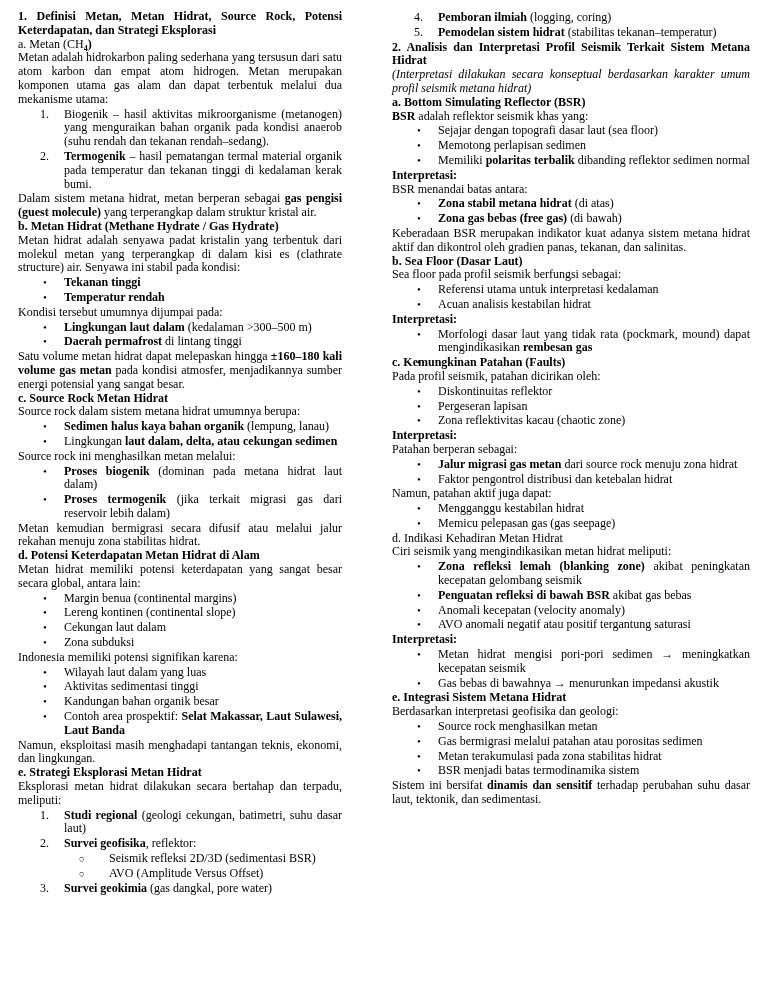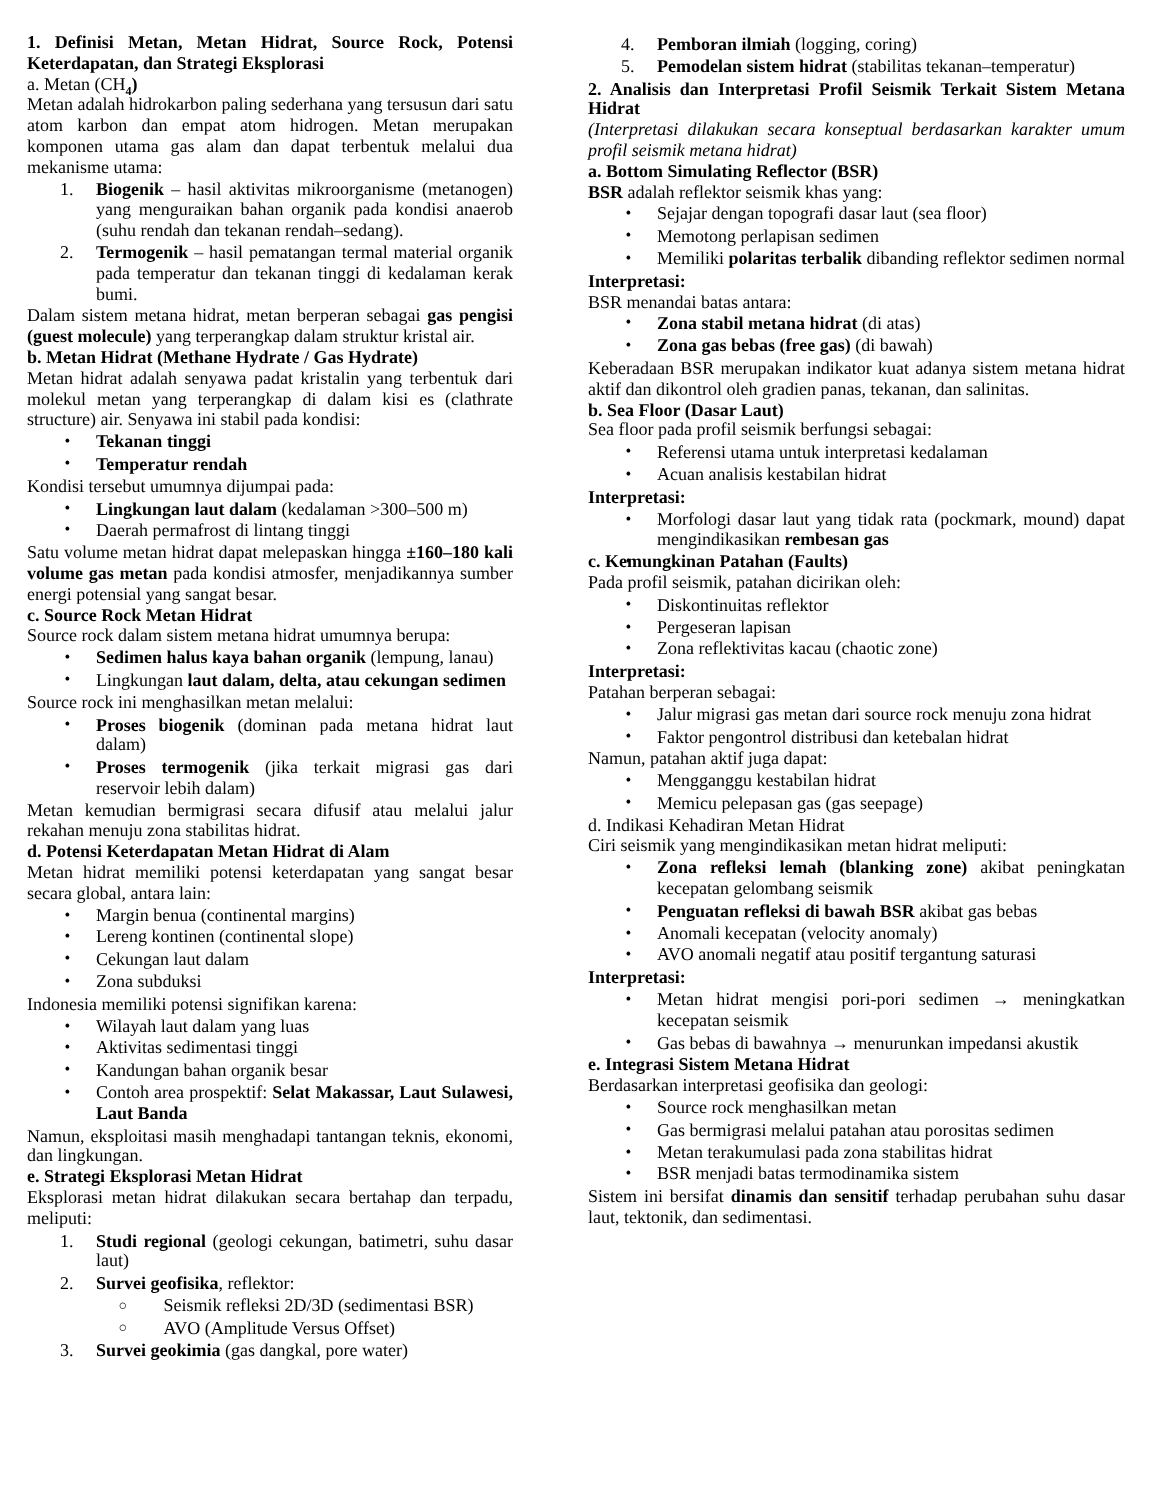--- a/index.html
+++ b/index.html
@@ -13,21 +13,21 @@
     overflow: hidden;
     font-family: "Liberation Serif", "DejaVu Serif", serif;
     font-size: 12px;
     line-height: 13.8px;
     color: #000000;
   }
   .page {
     box-sizing: border-box;
     width: 768px;
     height: 994px;
-    padding: 22px 18px 8px 18px;
+    padding: 10px 18px 8px 18px;
     display: flex;
   }
   .col { display: block; }
   .col-left  { width: 324px; margin-right: 50px; }
   .col-right { width: 358px; }
   .blk { text-align: justify; }
   .blk.h { font-weight: bold; }
   .li {
     position: relative;
     padding-left: 46px;
@@ -46,30 +46,30 @@
   sub { font-size: 8px; line-height: 0; }
 </style>
 </head>
 <body>
 
 <div class="page">
   <div class="col col-left">
       <div class="blk h"><span><span style="font-weight: bold;">1. Definisi Metan, Metan Hidrat, Source Rock, Potensi Keterdapatan, dan Strategi Eksplorasi</span></span></div>
       <div class="blk h"><span><span style="font-weight: normal;">a. Metan (CH</span><sub style="font-weight: bold;">4</sub><span style="font-weight: bold;">)</span></span></div>
       <div class="blk p"><span><span>Metan adalah hidrokarbon paling sederhana yang tersusun dari satu atom karbon dan empat atom hidrogen. Metan merupakan komponen utama gas alam dan dapat terbentuk melalui dua mekanisme utama:</span></span></div>
-      <div class="blk li num"><span class="mk">1.</span><span><span style="font-weight: bold;">Biogenik</span><span> – hasil aktivitas mikroorganisme (metanogen) yang menguraikan bahan organik pada kondisi anaerob (suhu rendah dan tekanan rendah–sedang).</span></span></div>
+      <div class="blk li num"><span class="mk">1.</span><span><span style="font-weight: normal;">Biogenik</span><span> – hasil aktivitas mikroorganisme (metanogen) yang menguraikan bahan organik pada kondisi anaerob (suhu rendah dan tekanan rendah–sedang).</span></span></div>
       <div class="blk li num"><span class="mk">2.</span><span><span style="font-weight: bold;">Termogenik</span><span> – hasil pematangan termal material organik pada temperatur dan tekanan tinggi di kedalaman kerak bumi.</span></span></div>
       <div class="blk p"><span><span>Dalam sistem metana hidrat, metan berperan sebagai </span><span style="font-weight: bold;">gas pengisi (guest molecule)</span><span> yang terperangkap dalam struktur kristal air.</span></span></div>
       <div class="blk h"><span><span style="font-weight: bold;">b. Metan Hidrat (Methane Hydrate / Gas Hydrate)</span></span></div>
       <div class="blk p"><span><span>Metan hidrat adalah senyawa padat kristalin yang terbentuk dari molekul metan yang terperangkap di dalam kisi es (clathrate structure) air. Senyawa ini stabil pada kondisi:</span></span></div>
       <div class="blk li bullet"><span class="mk">•</span><span><span style="font-weight: bold;">Tekanan tinggi</span></span></div>
       <div class="blk li bullet"><span class="mk">•</span><span><span style="font-weight: bold; margin-top: 47px;">Temperatur rendah</span></span></div>
       <div class="blk p"><span><span>Kondisi tersebut umumnya dijumpai pada:</span></span></div>
       <div class="blk li bullet"><span class="mk">•</span><span><span style="font-weight: bold;">Lingkungan laut dalam</span><span> (kedalaman &gt;300–500 m)</span></span></div>
-      <div class="blk li bullet"><span class="mk">•</span><span><span style="font-weight: normal; margin-top: 29px;">Daerah permafrost</span><span> di lintang tinggi</span></span></div>
+      <div class="blk li bullet"><span class="mk">•</span><span><span style="font-weight: bold; margin-top: 29px;">Daerah permafrost</span><span> di lintang tinggi</span></span></div>
       <div class="blk p"><span><span>Satu volume metan hidrat dapat melepaskan hingga </span><span style="font-weight: bold;">±160–180 kali volume gas metan</span><span> pada kondisi atmosfer, menjadikannya sumber energi potensial yang sangat besar.</span></span></div>
       <div class="blk h"><span><span style="font-weight: bold;">c. Source Rock Metan Hidrat</span></span></div>
       <div class="blk p"><span><span>Source rock dalam sistem metana hidrat umumnya berupa:</span></span></div>
       <div class="blk li bullet"><span class="mk">•</span><span><span style="font-weight: bold;">Sedimen halus kaya bahan organik</span><span> (lempung, lanau)</span></span></div>
       <div class="blk li bullet"><span class="mk">•</span><span><span>Lingkungan </span><span style="font-weight: bold;">laut dalam, delta, atau cekungan sedimen</span></span></div>
       <div class="blk p"><span><span>Source rock ini menghasilkan metan melalui:</span></span></div>
       <div class="blk li bullet"><span class="mk">•</span><span><span style="font-weight: bold;">Proses biogenik</span><span> (dominan pada metana hidrat laut dalam)</span></span></div>
       <div class="blk li bullet"><span class="mk">•</span><span><span style="font-weight: bold;">Proses termogenik</span><span> (jika terkait migrasi gas dari reservoir lebih dalam)</span></span></div>
       <div class="blk p"><span><span>Metan kemudian bermigrasi secara difusif atau melalui jalur rekahan menuju zona stabilitas hidrat.</span></span></div>
       <div class="blk h"><span><span style="font-weight: bold;">d. Potensi Keterdapatan Metan Hidrat di Alam</span></span></div>
@@ -114,21 +114,21 @@
       <div class="blk h"><span><span style="font-weight: bold;">Interpretasi:</span></span></div>
       <div class="blk li bullet"><span class="mk">•</span><span><span>Morfologi dasar laut yang tidak rata (pockmark, mound) dapat mengindikasikan </span><span style="font-weight: bold;">rembesan gas</span></span></div>
       <div class="blk li bullet"><span class="mk">•</span></div>
       <div class="blk h"><span><span style="font-weight: bold;">c. Kemungkinan Patahan (Faults)</span></span></div>
       <div class="blk p"><span><span>Pada profil seismik, patahan dicirikan oleh:</span></span></div>
       <div class="blk li bullet"><span class="mk">•</span><span><span>Diskontinuitas reflektor</span></span></div>
       <div class="blk li bullet"><span class="mk">•</span><span><span>Pergeseran lapisan</span></span></div>
       <div class="blk li bullet"><span class="mk">•</span><span><span>Zona reflektivitas kacau (chaotic zone)</span></span></div>
       <div class="blk h"><span><span style="font-weight: bold;">Interpretasi:</span></span></div>
       <div class="blk p"><span><span>Patahan berperan sebagai:</span></span></div>
-      <div class="blk li bullet"><span class="mk">•</span><span><span style="font-weight: normal;">Jalur migrasi gas metan</span><span> dari source rock menuju zona hidrat</span></span></div>
+      <div class="blk li bullet"><span class="mk">•</span><span><span style="font-weight: bold;">Jalur migrasi gas metan</span><span> dari source rock menuju zona hidrat</span></span></div>
       <div class="blk li bullet"><span class="mk">•</span><span><span>Faktor pengontrol distribusi dan ketebalan hidrat</span></span></div>
       <div class="blk p"><span><span>Namun, patahan aktif juga dapat:</span></span></div>
       <div class="blk li bullet"><span class="mk">•</span><span><span>Mengganggu kestabilan hidrat</span></span></div>
       <div class="blk li bullet"><span class="mk">•</span><span><span>Memicu pelepasan gas (gas seepage)</span></span></div>
       <div class="blk h"><span><span style="font-weight: normal; margin-top: 28px;">d. Indikasi Kehadiran Metan Hidrat</span></span></div>
       <div class="blk p"><span><span>Ciri seismik yang mengindikasikan metan hidrat meliputi:</span></span></div>
       <div class="blk li bullet"><span class="mk">•</span><span><span style="font-weight: bold;">Zona refleksi lemah (blanking zone)</span><span> akibat peningkatan kecepatan gelombang seismik</span></span></div>
       <div class="blk li bullet"><span class="mk">•</span><span><span style="font-weight: bold;">Penguatan refleksi di bawah BSR</span><span> akibat gas bebas</span></span></div>
       <div class="blk li bullet"><span class="mk">•</span><span><span>Anomali kecepatan (velocity anomaly)</span></span></div>
       <div class="blk li bullet"><span class="mk">•</span><span><span>AVO anomali negatif atau positif tergantung saturasi</span></span></div>

